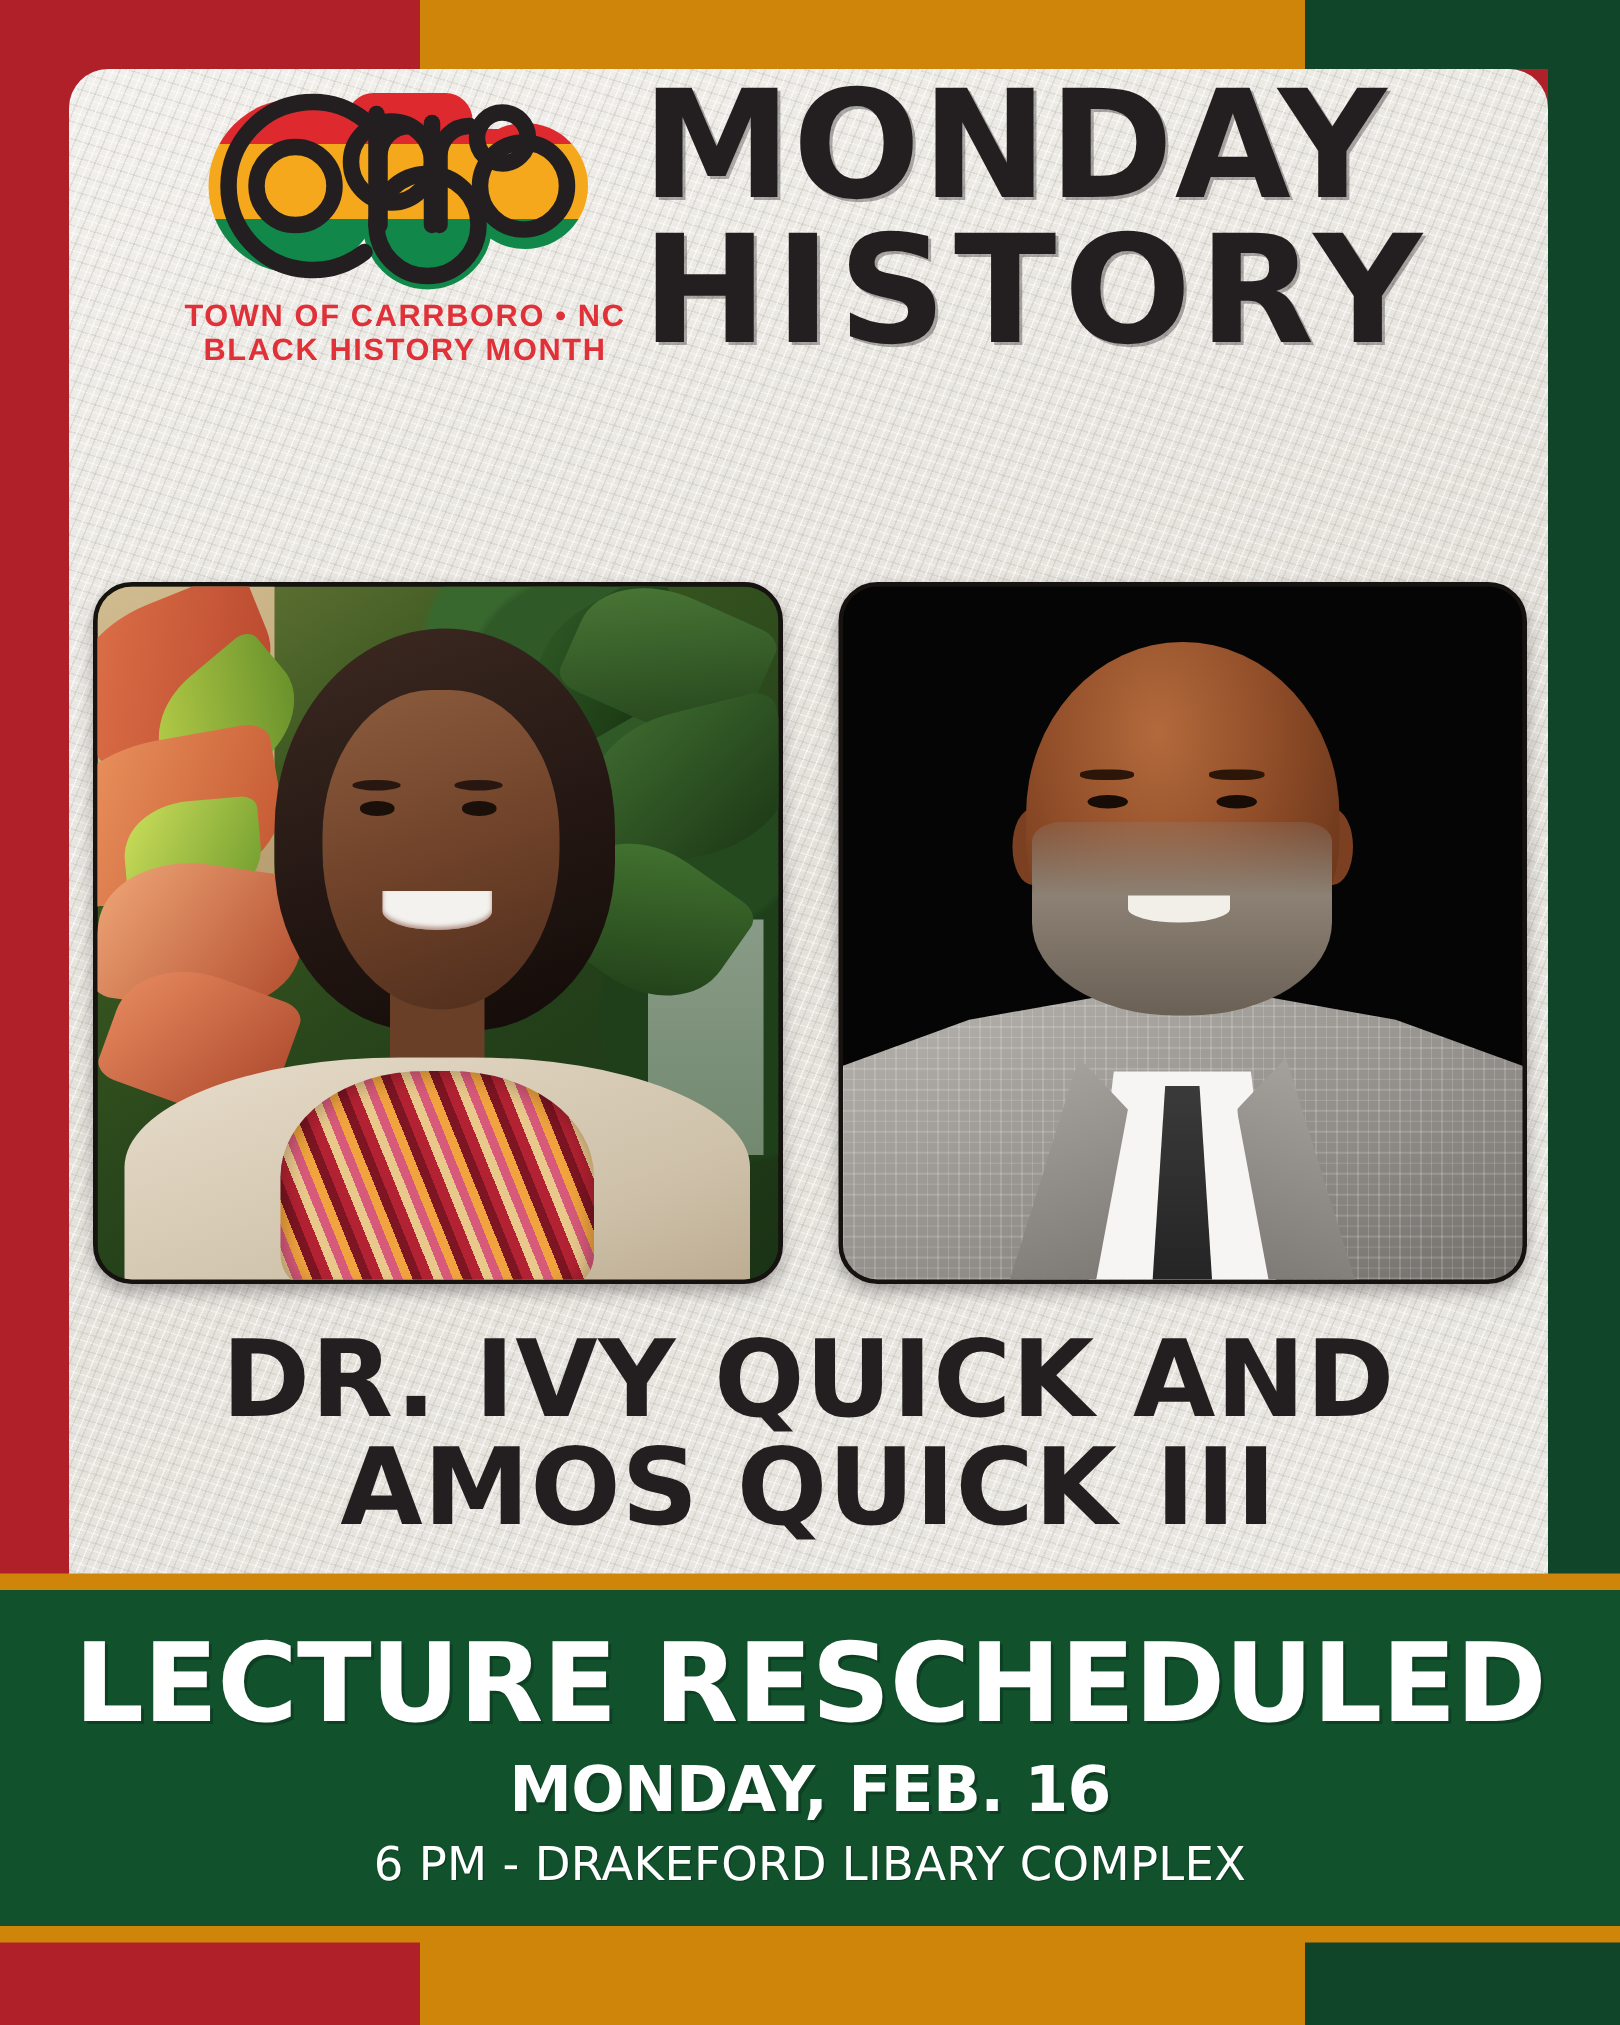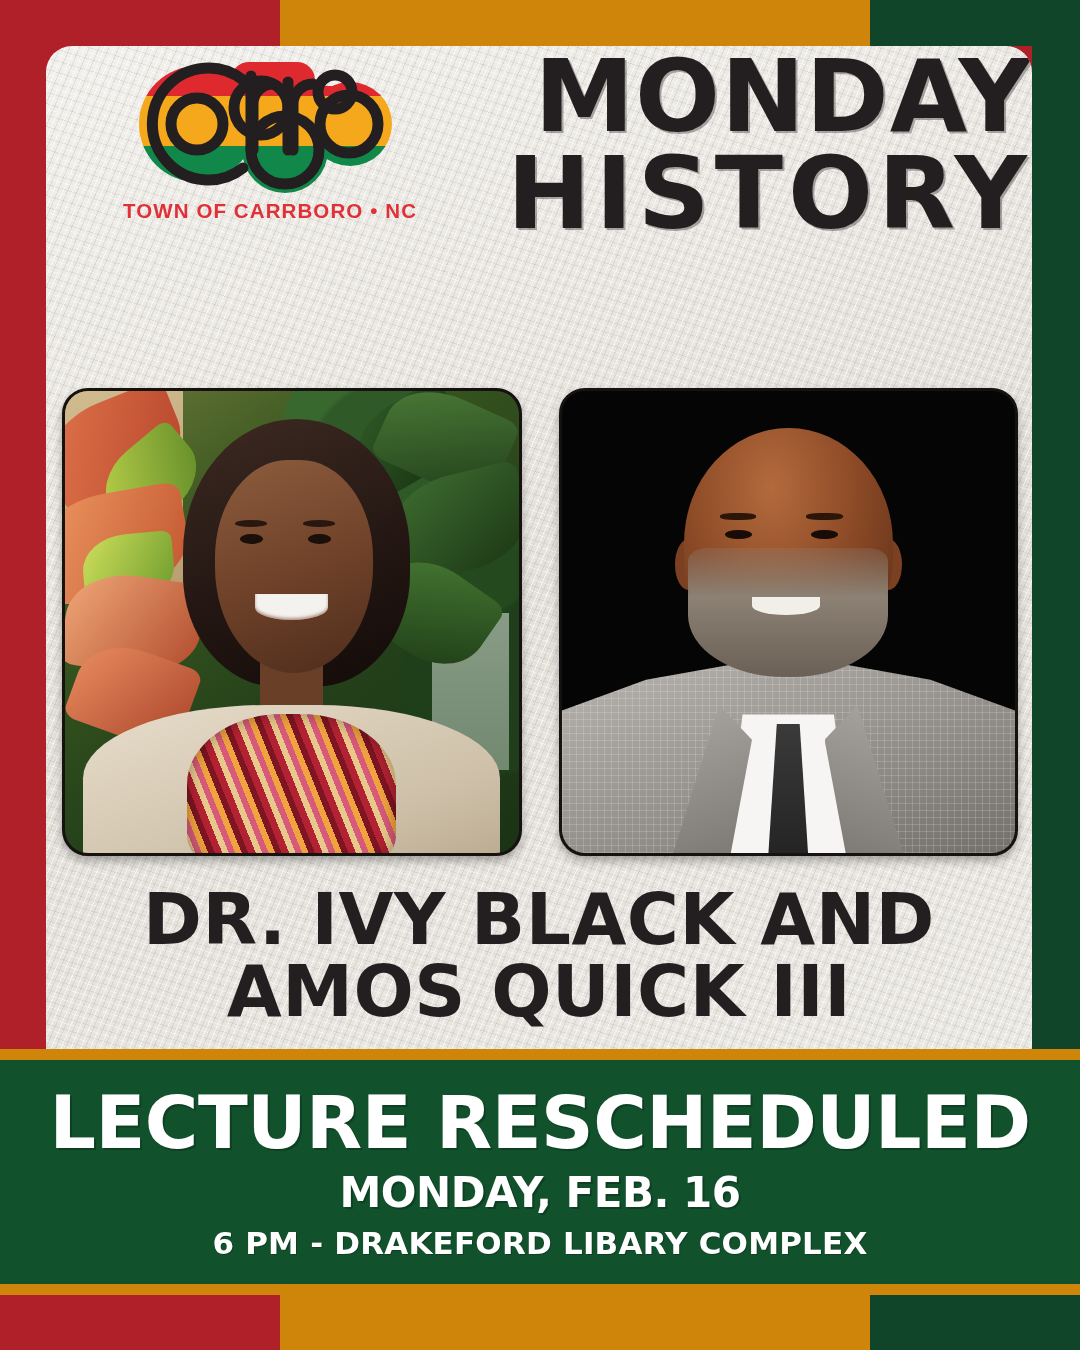--- a/index.html
+++ b/index.html
@@ -101,21 +101,21 @@
     letter-spacing: 1.1px;
     font-family: "Liberation Sans", sans-serif;
   }
 
   
   .title-block {
     position: absolute;
     left: 382px;
     top: 4px;
     width: 604px;
-    text-align: right;
+    text-align: left;
     color: #231f20;
   }
   .title-line {
     font-family: "DejaVu Sans", sans-serif;
     font-weight: 700;
     letter-spacing: 1px;
     line-height: .93;
     text-shadow: 2px 2px 0 rgba(0,0,0,.30);
     transform: scaleX(1.0);
   }
@@ -334,21 +334,21 @@
   }
   .notice-2 {
     font-weight: 700;
     font-size: 42px;
     line-height: 1;
     margin-top: 13px;
     letter-spacing: -.5px;
     text-shadow: 2px 2px 0 rgba(0,0,0,.22);
   }
   .notice-3 {
-    font-weight: 700;
+    font-weight: 400;
     font-size: 31px;
     line-height: 1;
     margin-top: 14px;
     letter-spacing: .2px;
     text-shadow: 1px 1px 0 rgba(0,0,0,.22);
   }
 </style>
 </head>
 <body>
 
@@ -412,20 +412,21 @@
               <path d="M116 104 L116 30"></path>
 
               <circle cx="214" cy="78" r="29"></circle>
 
               <circle cx="200" cy="46" r="17"></circle>
             </g>
           </svg>
         </div>
         <div class="logo-caption">
           <div>TOWN OF CARRBORO • NC</div>
+          <div>BLACK HISTORY MONTH</div>
         </div>
       </div>
 
       <div class="title-block">
         <div class="title-line title-1">MONDAY</div>
         <div class="title-line title-2">HISTORY</div>
       </div>
     </div>
 
     <div class="subtitle">
@@ -477,21 +478,21 @@
           <div class="pb-eye pb-eye-l"></div>
           <div class="pb-eye pb-eye-r"></div>
           <div class="pb-beard"></div>
           <div class="pb-mouth"></div>
         </div>
       </div>
 
     </div>
 
     <div class="speakers">
-      <div>DR. IVY BLACK AND</div>
+      <div>DR. IVY QUICK AND</div>
       <div>AMOS QUICK III</div>
     </div>
 
   </div>
 
   <div class="notice-wrap">
     <div class="notice-rule"></div>
     <div class="notice">
       <div class="notice-1">LECTURE RESCHEDULED</div>
       <div class="notice-2">MONDAY, FEB. 16</div>

